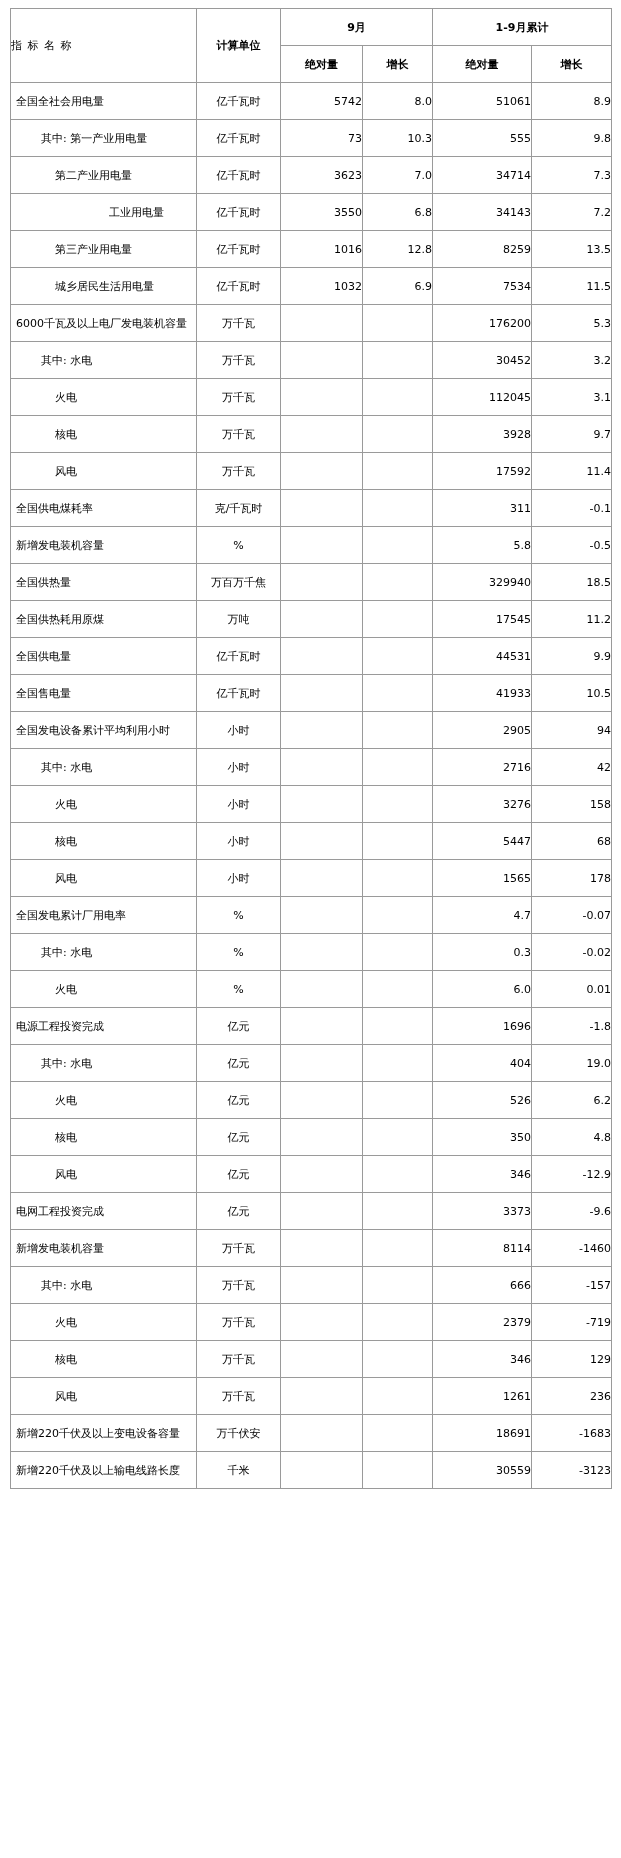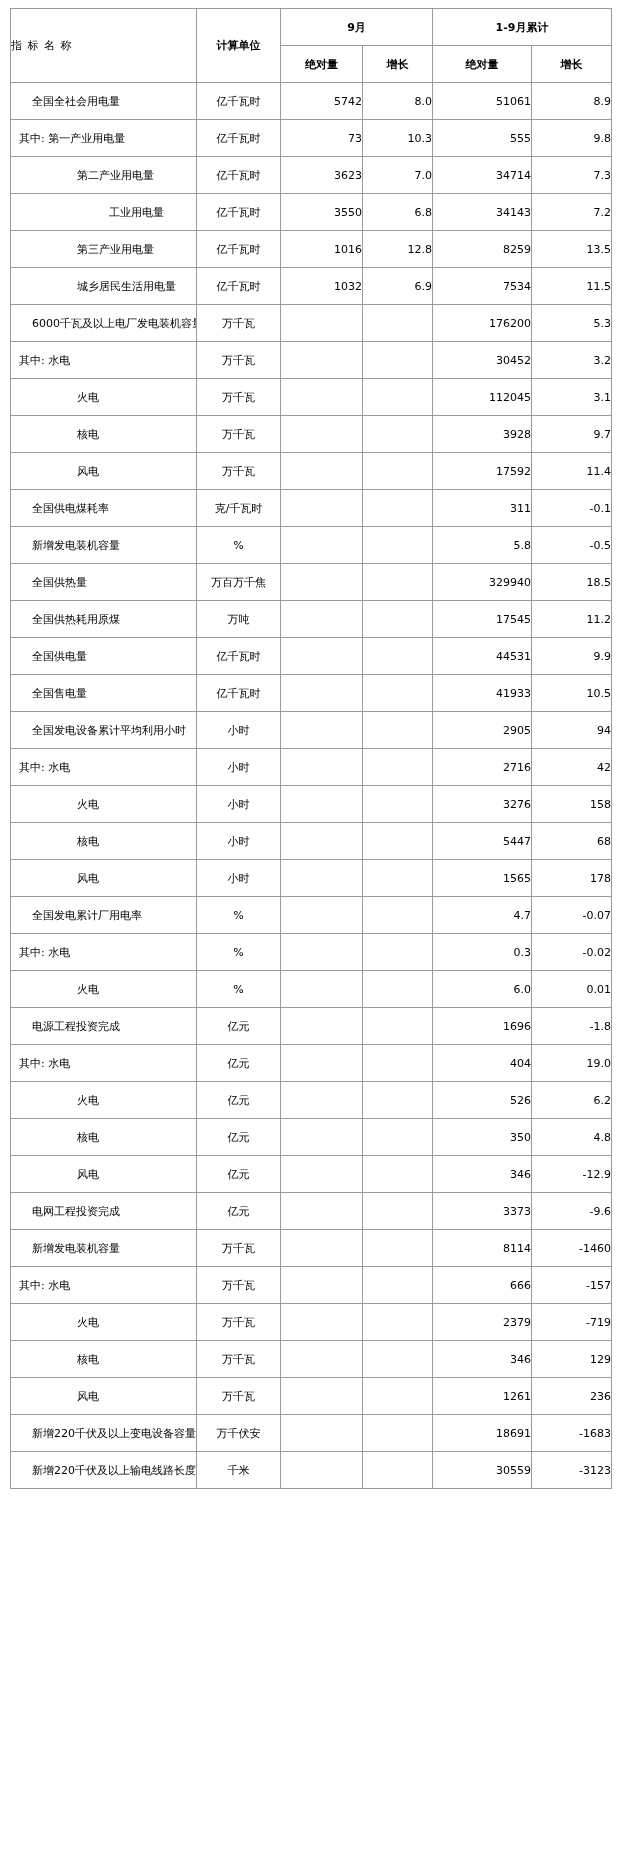--- a/index.html
+++ b/index.html
@@ -54,23 +54,23 @@
     text-align: center;
     font-size: 11px;
     margin-left: 33px;
   }
   .row-name {
     text-align: left;
     font-size: 11.5px;
     white-space: nowrap;
     overflow: hidden;
   }
-  .row-name.lvl0 { padding-left: 21px; font-weight: normal; }
-  .row-name.lvl1 { padding-left: 8px; }
-  .row-name.lvl2 { padding-left: 66px; }
+  .row-name.lvl0 { padding-left: 5px; font-weight: normal; }
+  .row-name.lvl1 { padding-left: 30px; }
+  .row-name.lvl2 { padding-left: 44px; }
   .row-name.lvl3 { padding-left: 98px; }
   .cell-unit {
     text-align: center;
     font-size: 11px;
     margin-left: 10px;
   }
   .cell-num {
     text-align: right;
     padding-right: 12px;
     font-size: 11.5px;

